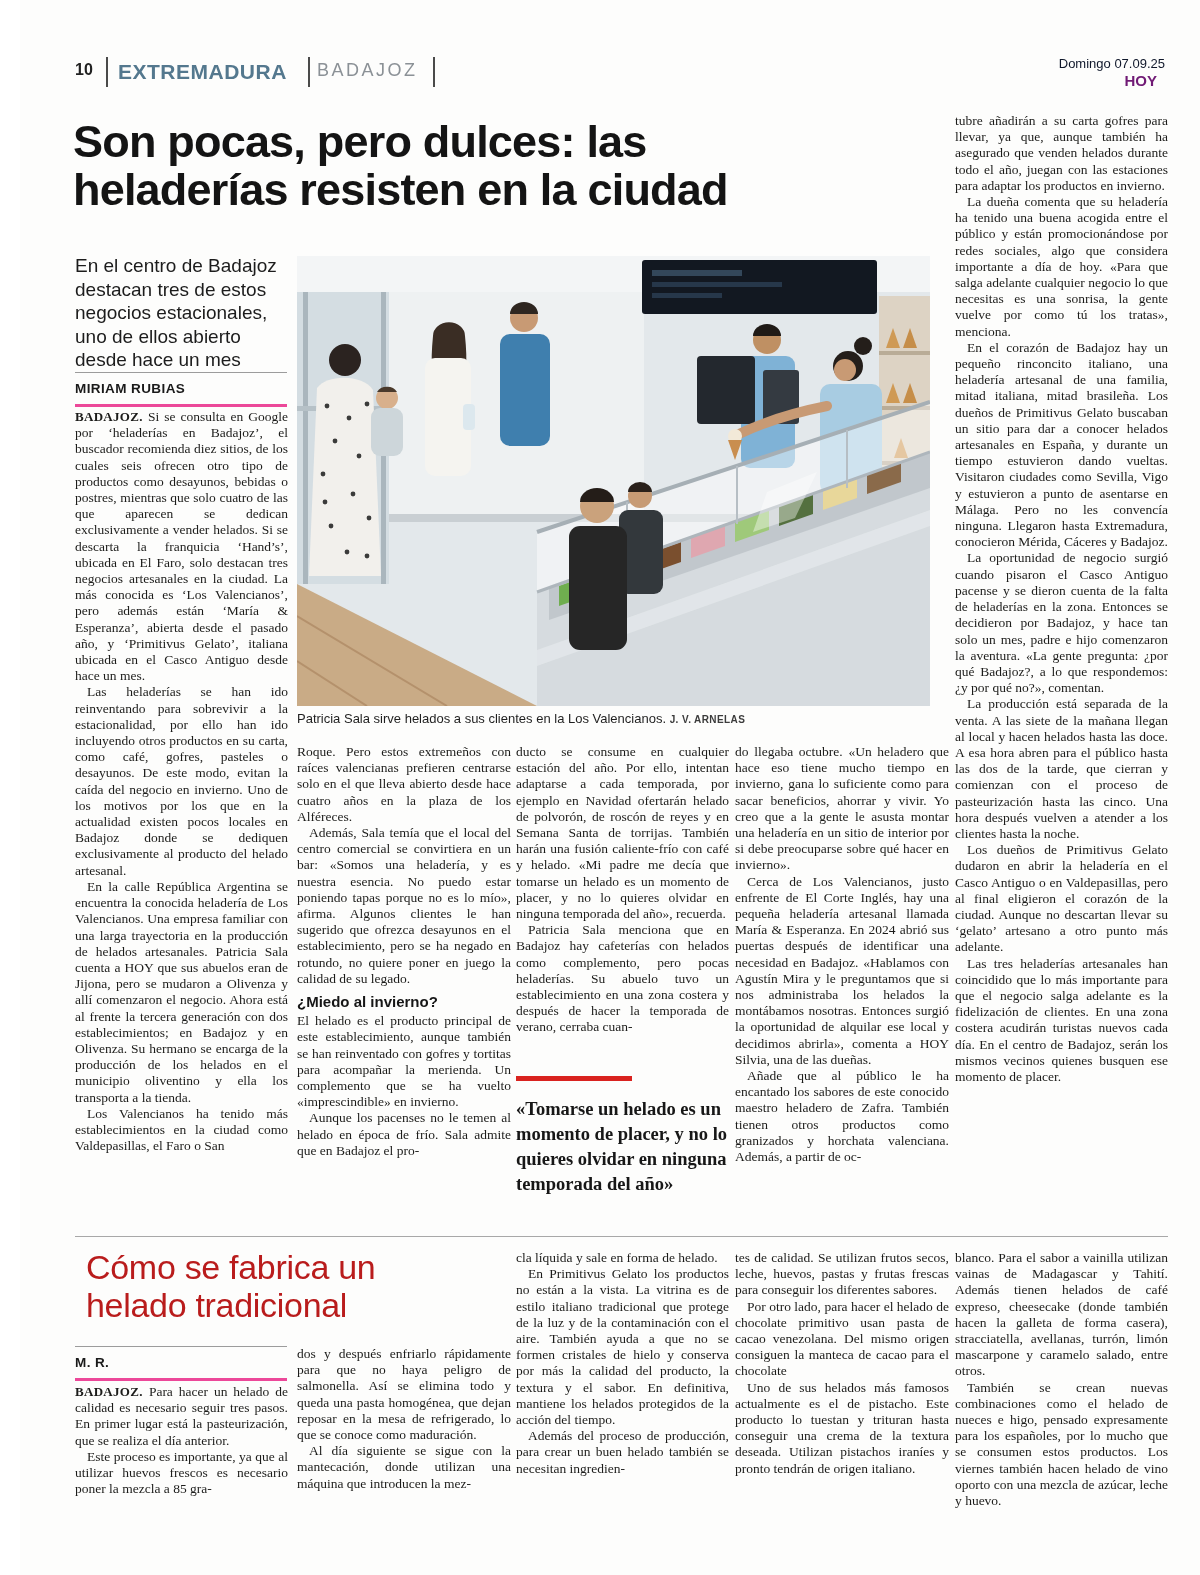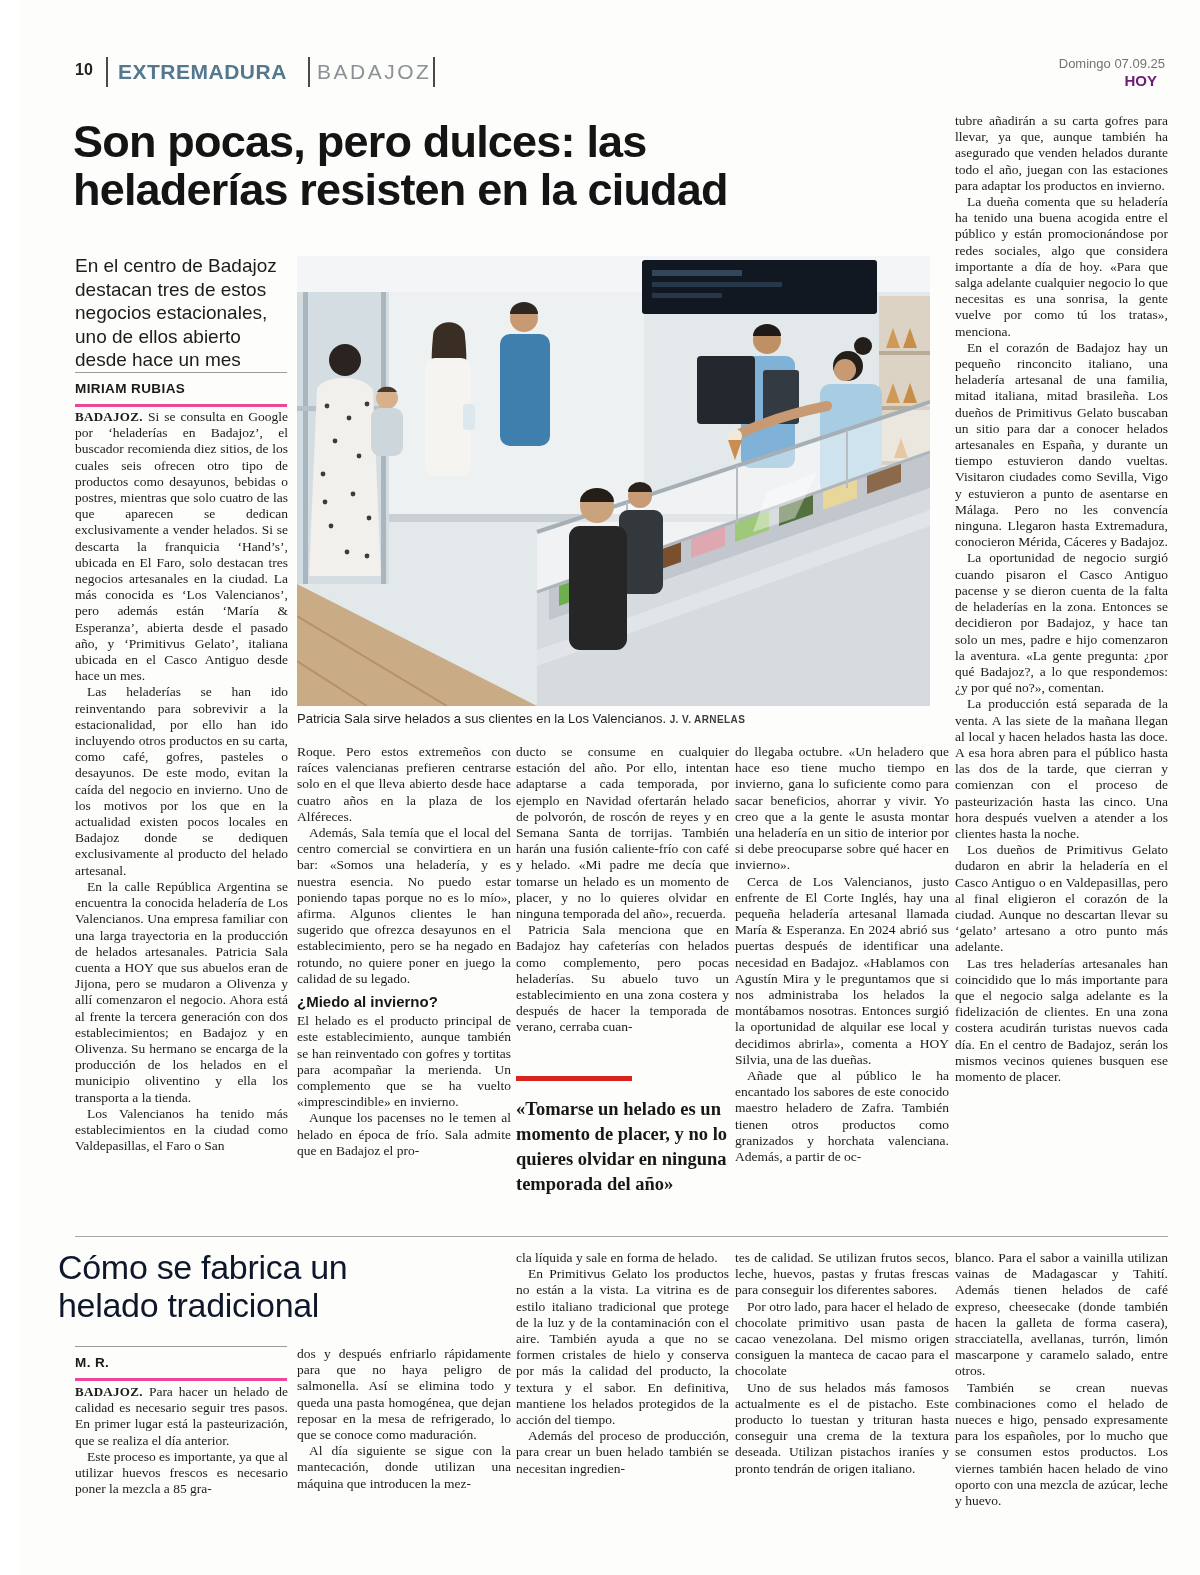--- a/index.html
+++ b/index.html
@@ -6,23 +6,23 @@
   .page{position:relative;width:1200px;height:1575px;background:#fdfdfc;overflow:hidden;
         font-family:"Liberation Serif",serif;color:#1c1c1a;margin-left:20px;}
 
   
   .pageno{position:absolute;left:55px;top:61px;font-family:"Liberation Sans",sans-serif;
           font-size:16px;font-weight:700;color:#222;}
   .hbar{position:absolute;top:57px;width:2px;height:30px;background:#4a4a4a;}
   .section{position:absolute;left:98px;top:60px;font-family:"Liberation Sans",sans-serif;
            font-size:21px;font-weight:800;letter-spacing:.5px;color:#54788e;}
   .subsection{position:absolute;left:297px;top:60px;font-family:"Liberation Sans",sans-serif;
-           font-size:21px;font-weight:300;letter-spacing:2.5px;color:#8b9196;}
+           font-size:18px;font-weight:300;letter-spacing:2.5px;color:#8b9196;}
   .date{position:absolute;right:55px;top:56px;font-family:"Liberation Sans",sans-serif;
-        font-size:13px;color:#737373;text-align:right;}
+        font-size:13px;color:#0f172a;text-align:right;}
   .masthead{position:absolute;right:63px;top:72px;font-family:"Liberation Sans",sans-serif;
         font-size:15px;font-weight:800;color:#701a75;text-align:right;}
 
   
   .headline{position:absolute;left:53px;top:118px;width:745px;margin:0;
             font-family:"Liberation Sans",sans-serif;font-weight:800;
             font-size:45px;line-height:48px;letter-spacing:-.8px;color:#141414;}
   .standfirst{position:absolute;left:55px;top:254px;width:220px;margin:0;
             font-family:"Liberation Sans",sans-serif;font-size:19px;line-height:23.5px;color:#1c1c1c;}
   .byline-block{position:absolute;border-top:1px solid #9c9c9c;border-bottom:3px solid #ec4899;
@@ -54,23 +54,23 @@
   .caption .credit{font-size:10px;font-weight:700;color:#3c3c3c;letter-spacing:.4px;}
 
   
   .pullquote{position:absolute;left:496px;top:1076px;width:213px;}
   .pq-bar{width:116px;height:5px;background:#d9231f;}
   .pq-text{margin:16px 0 0 0;font-family:"Liberation Serif",serif;font-weight:700;
            font-size:18.5px;line-height:25px;color:#171717;}
 
   
   .rule-full{position:absolute;left:55px;top:1236px;width:1093px;height:1px;background:#a8a8a8;}
-  .headline2{position:absolute;left:38px;top:1248px;width:390px;margin:0;
+  .headline2{position:absolute;left:66px;top:1248px;width:390px;margin:0;
              font-family:"Liberation Sans",sans-serif;font-weight:400;
-             font-size:34px;line-height:38px;letter-spacing:-.3px;color:#0f172a;}
+             font-size:34px;line-height:38px;letter-spacing:-.3px;color:#b91c1c;}
   #bcol1{left:55px;top:1384px;width:213px;}
   #bcol2{left:277px;top:1346px;width:214px;}
   #bcol3{left:496px;top:1250px;width:213px;}
   #bcol4{left:715px;top:1250px;width:214px;}
   #bcol5{left:935px;top:1250px;width:213px;}
 </style>
 </head>
 <body>
 
 <div class="page">

